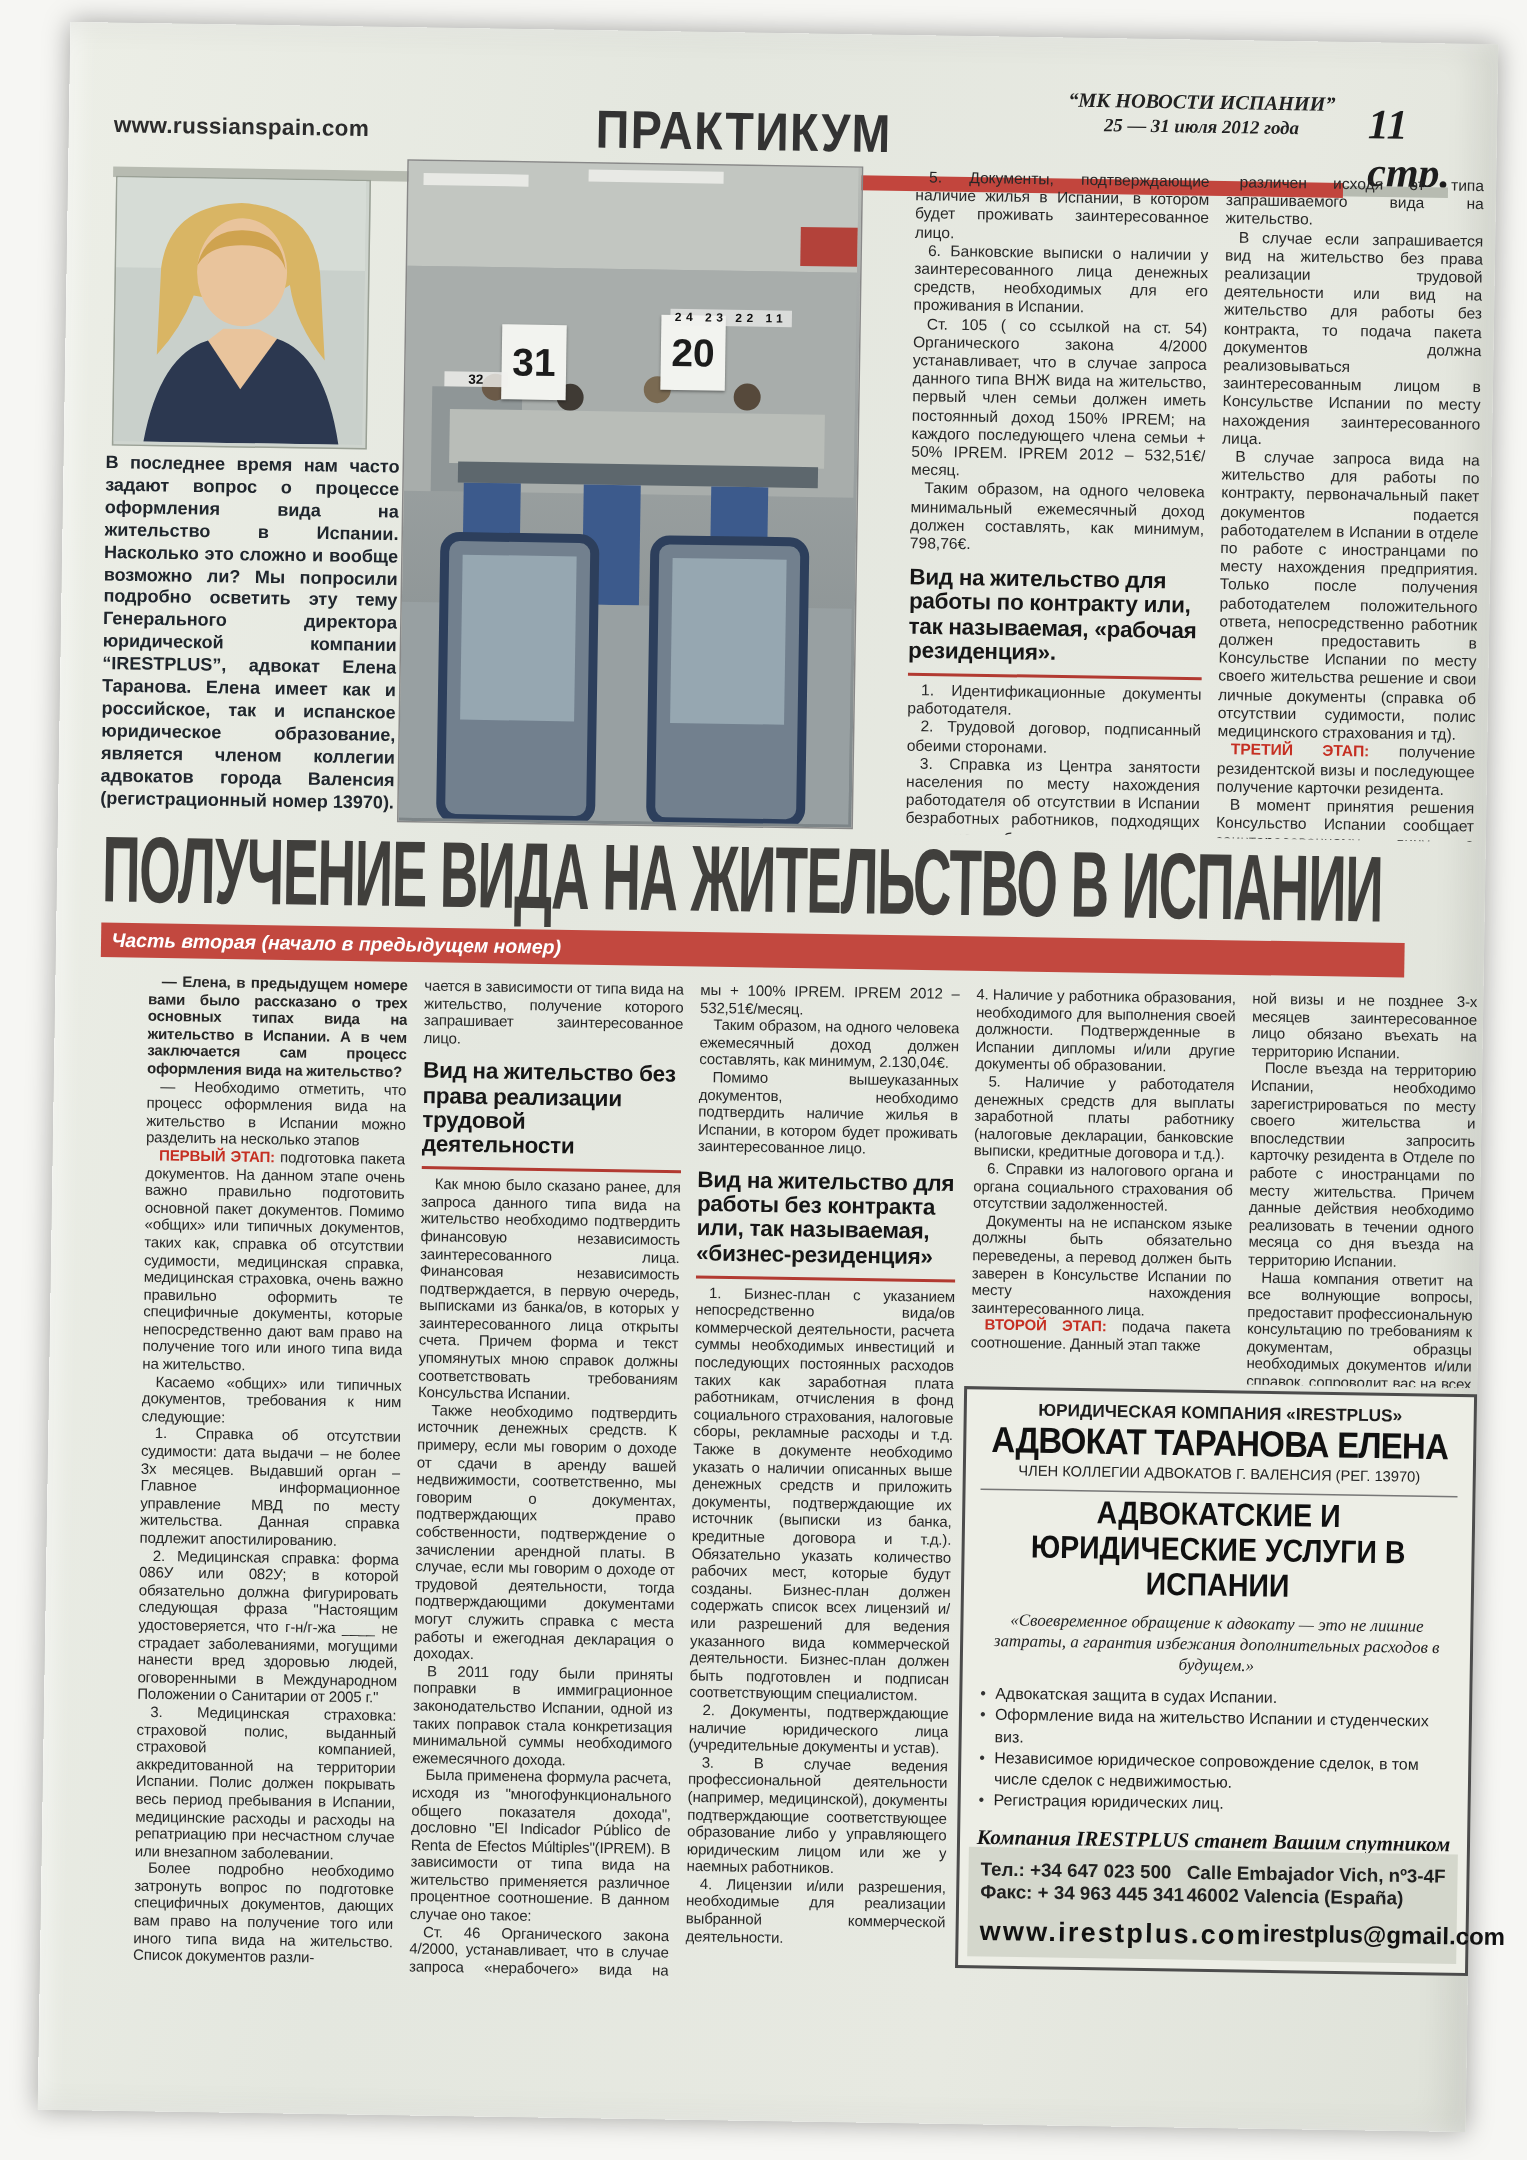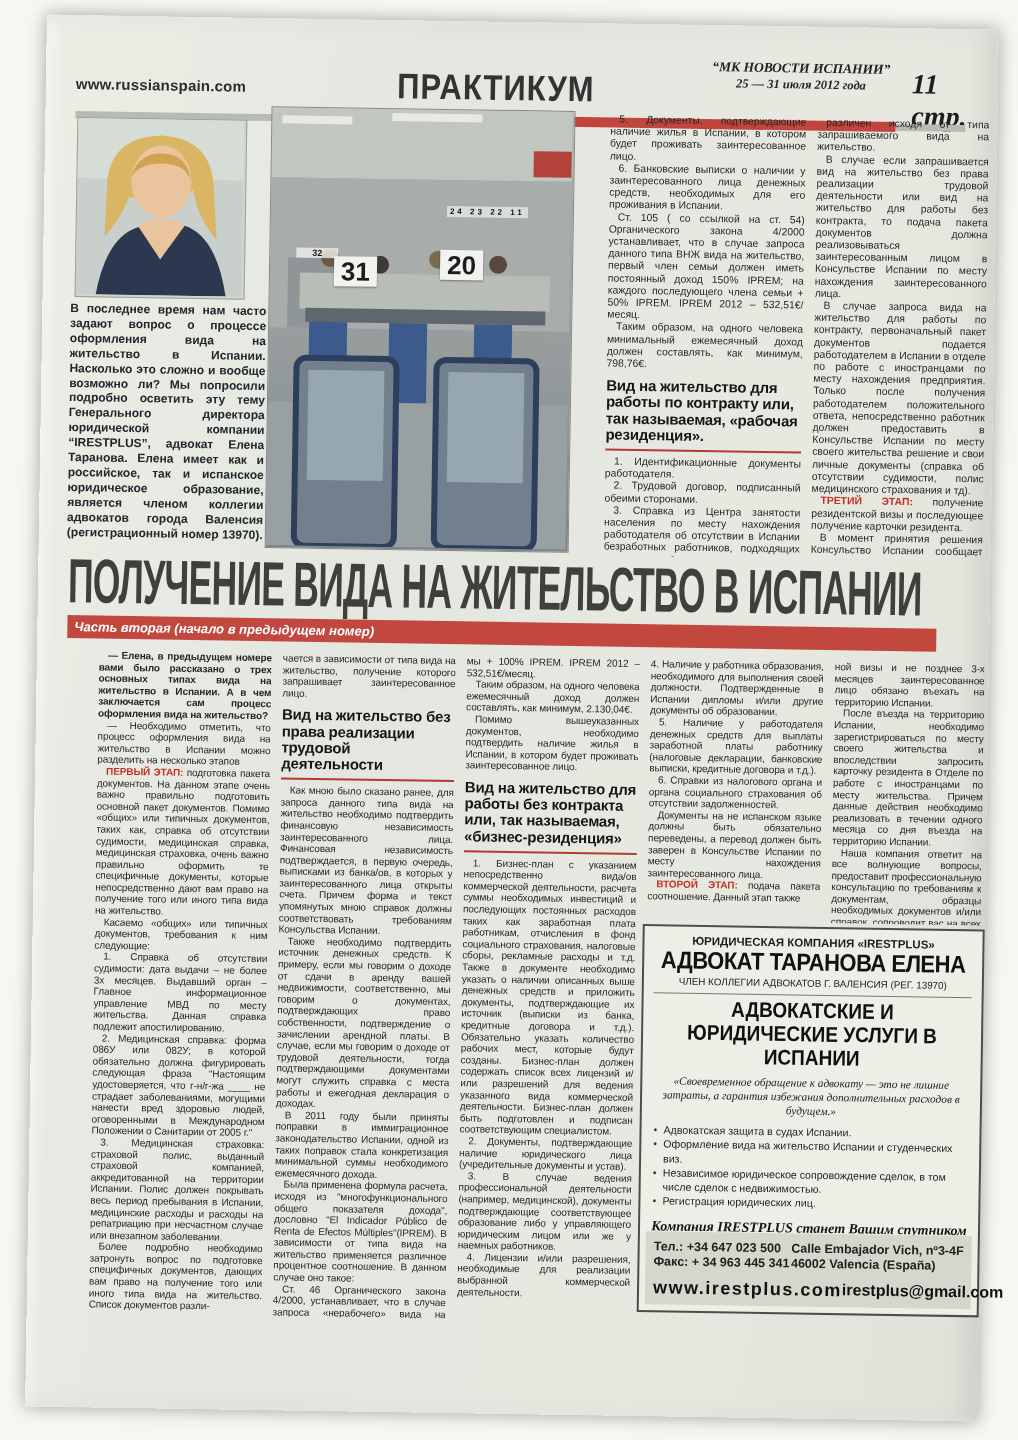--- a/index.html
+++ b/index.html
@@ -23,21 +23,21 @@
   .bar-red{left:305px;top:94px;width:545px;height:10px;background:#c2453d;}
   
   .portrait{left:32px;top:102px;width:168px;height:178px;border:1px solid #9aa095;background:#cfd5cf;}
   
   .intro{left:28px;top:286px;width:196px;height:246px;overflow:hidden;
          font-weight:bold;font-size:12px;line-height:14.9px;color:#20262d;text-align:justify;}
   
   .photo{left:226px;top:88px;width:302px;height:440px;border:1px solid #888;
          background:linear-gradient(180deg,#b9bdb8 0%,#a7abaa 18%,#9aa0a0 45%,#8f9697 70%,#7d8588 100%);overflow:hidden;}
   .photo .sign{position:absolute;background:#f2f3ef;color:#1c1c1c;font-weight:bold;
-               font-size:26px;padding:0 7px;line-height:30px;box-shadow:0 1px 2px rgba(0,0,0,.4);margin-top:40px;}
+               font-size:26px;padding:10px 7px;line-height:30px;box-shadow:0 1px 2px rgba(0,0,0,.4);}
   .photo .tickets{position:absolute;top:96px;left:176px;font-size:8px;font-weight:bold;color:#111;
                background:rgba(240,240,238,.7);padding:1px 3px;letter-spacing:3px;}
   .photo .smallnum{position:absolute;top:140px;left:26px;font-size:9px;font-weight:bold;color:#111;
                background:rgba(240,240,238,.8);padding:0 16px;}
   
   .precol{top:90px;height:442px;overflow:hidden;font-size:10.4px;line-height:12.2px;
           text-align:justify;color:#272727;}
   .precolA{left:565px;width:196px;}
   .precolB{left:772px;width:172px;}
   .para{margin:0;text-indent:9px;}

